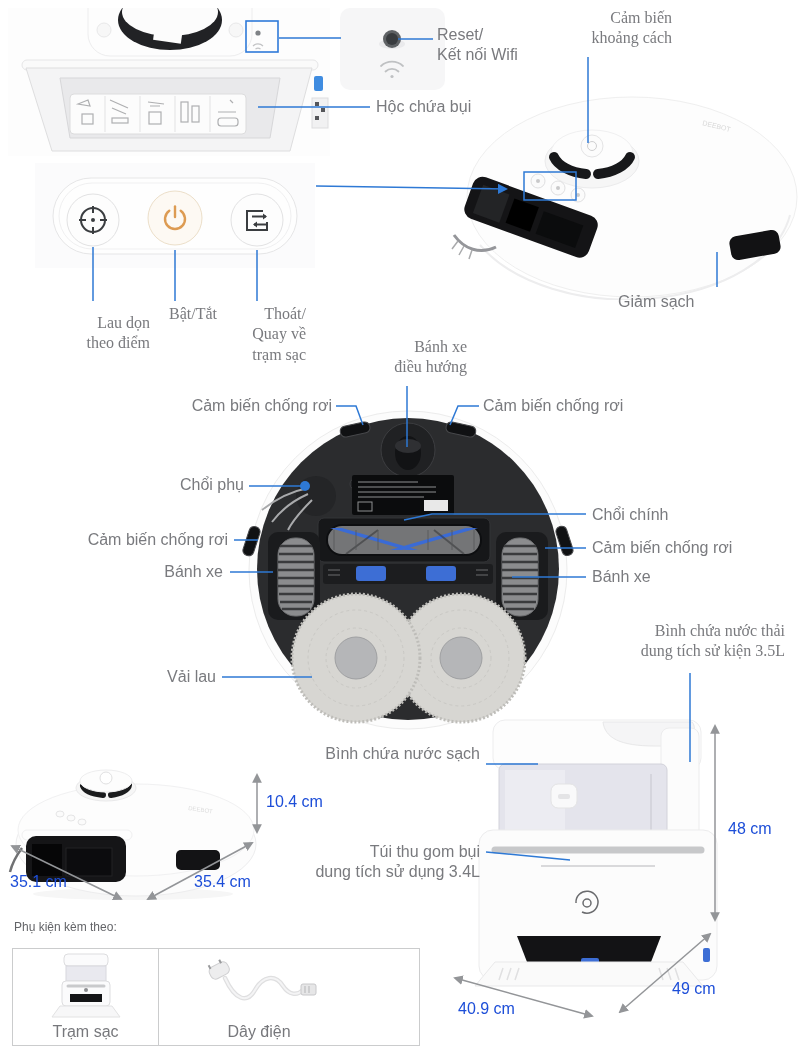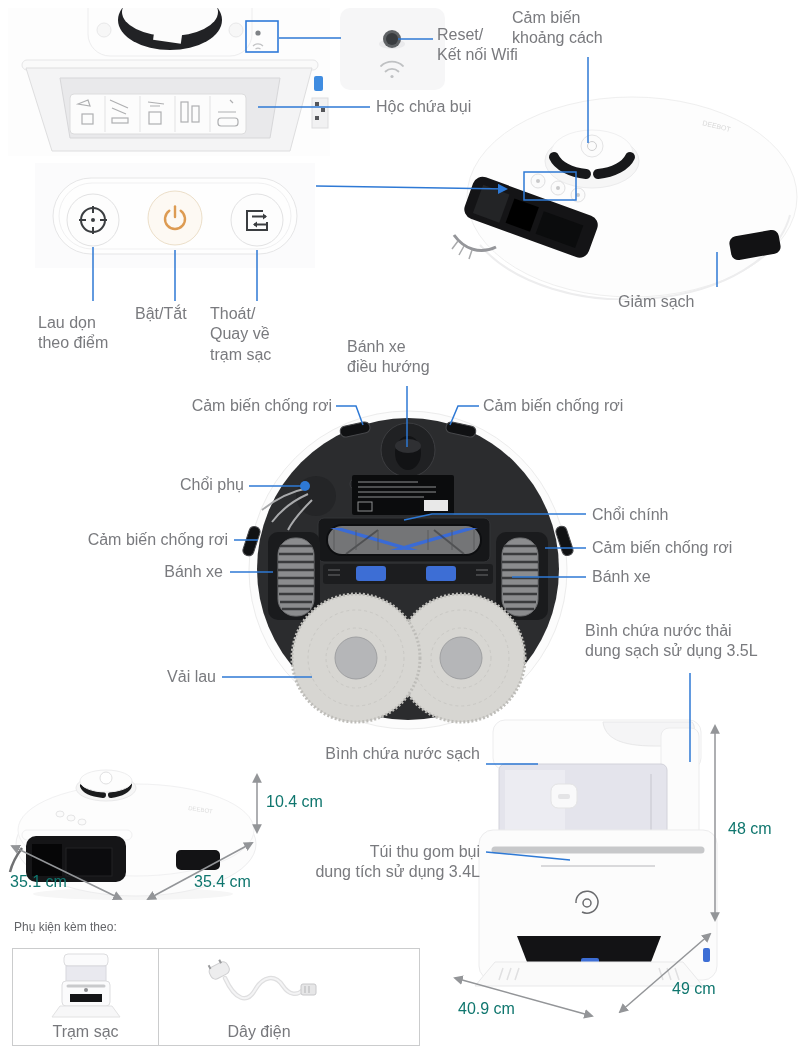--- a/index.html
+++ b/index.html
@@ -1,23 +1,23 @@
 <!DOCTYPE html>
 <html><head>
 <meta charset="utf-8">
 <style>
   html,body{margin:0;padding:0;background:#fff;}
   #stage{position:relative;width:800px;height:1058px;background:#fff;overflow:hidden;
          font-family:"Liberation Sans","DejaVu Sans",sans-serif;}
   .abs{position:absolute;}
   svg.abs{display:block;}
   .callout{position:absolute;color:#797a7e;font-size:16px;line-height:1.28;white-space:nowrap;}
-  .c-center{text-align:left;}
+  .c-center{text-align:right;font-family:Liberation Serif, serif;}
   .c-right{text-align:right;}
-  .dim{position:absolute;color:#0f766e;font-size:16px;white-space:nowrap;}
+  .dim{position:absolute;color:#1d4ed8;font-size:16px;white-space:nowrap;}
   .acc-head{position:absolute;color:#636468;font-size:12px;}
   .acc-table{position:absolute;left:12px;top:948px;width:408px;height:98px;
              border:1px solid #cbcccd;display:flex;box-sizing:border-box;}
   .acc-cell{display:flex;flex-direction:column;align-items:center;justify-content:flex-end;
             box-sizing:border-box;padding-bottom:4px;}
   .acc-cell + .acc-cell{border-left:1px solid #cbcccd;padding-left:40px;}
   .acc-label{color:#77787c;font-size:16px;line-height:1.2;}
   .acc-img{flex:1;display:flex;align-items:center;justify-content:center;width:100%;}
 </style>
 </head>
@@ -378,21 +378,21 @@
   <div class="callout" style="left:483px;top:396px">Cảm biến chống rơi</div>
   <div class="callout c-right" style="left:150px;top:475px;width:94px">Chổi phụ</div>
   <div class="callout c-right" style="left:68px;top:530px;width:160px">Cảm biến chống rơi</div>
   <div class="callout c-right" style="left:143px;top:562px;width:80px">Bánh xe</div>
   <div class="callout" style="left:592px;top:505px">Chổi chính</div>
   <div class="callout" style="left:592px;top:538px">Cảm biến chống rơi</div>
   <div class="callout" style="left:592px;top:567px">Bánh xe</div>
   <div class="callout c-right" style="left:142px;top:667px;width:74px">Vải lau</div>
   <div class="callout c-center" style="left:585px;top:621px;width:200px">
     <div>Bình chứa nước thải</div>
-      <div>dung sạch sử dụng 3.5L</div>
+      <div>dung tích sử kiện 3.5L</div>
   </div>
   <div class="callout c-right" style="left:298px;top:744px;width:182px">
     <div>Bình chứa nước sạch</div>
   </div>
   <div class="callout c-right" style="left:288px;top:842px;width:192px">
     <div>Túi thu gom bụi</div>
       <div>dung tích sử dụng 3.4L</div>
   </div>
 
   <div class="dim" style="left:266px;top:793px">10.4 cm</div>

